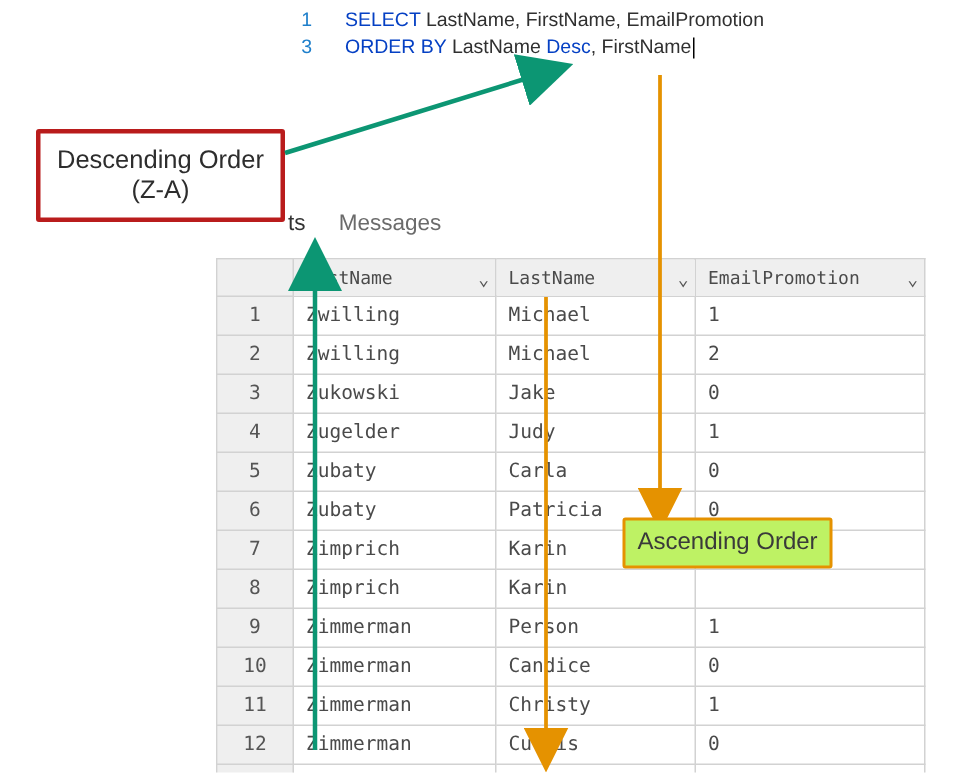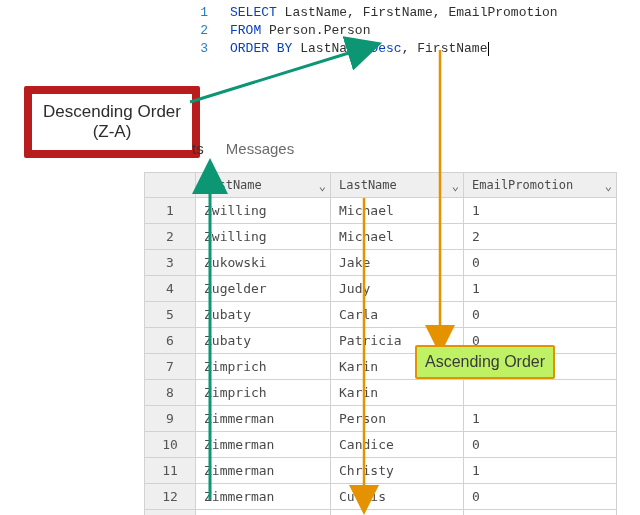--- a/index.html
+++ b/index.html
@@ -1,27 +1,27 @@
 <!DOCTYPE html>
 <html><head>
 <meta charset="utf-8">
 <style>
   html,body{margin:0;padding:0;font-family:"Segoe UI",Arial,sans-serif;background:#fff;color:#333}
   body{width:640px;height:515px;position:relative;overflow:hidden}
 
   
-  .code{position:absolute;left:180px;top:4px;font-family:Liberation Mono, monospace;font-size:13px;line-height:18px}
+  .code{position:absolute;left:180px;top:4px;font-family:Liberation Sans, sans-serif;font-size:13px;line-height:18px}
   .code .row{white-space:pre}
   .ln{display:inline-block;width:28px;color:#1e7fcb;text-align:right;margin-right:22px}
   .kw{color:#0540c4}
   .id{color:#303030}
   .cursor{display:inline-block;width:1px;height:14px;background:#000;vertical-align:middle;margin-left:1px}
 
   
-  .callout-d{position:absolute;left:24px;top:86px;border:8px solid #b91c1c;background:#fff;
+  .callout-d{position:absolute;left:24px;top:86px;border:3px solid #b91c1c;background:#fff;
              padding:8px 11px;font-size:17px;color:#2d2d2d;text-align:center;border-radius:2px}
   .callout-d .line2{display:block}
 
   
   .callout-a{position:absolute;left:415px;top:345px;border:2px solid #e59200;background:#bef264;
              padding:6px 8px;font-size:16px;color:#3a3a3a;text-align:center;border-radius:2px;z-index:5}
   .callout-a .line2{display:block}
 
   
   .tabs{position:absolute;left:192px;top:140px;font-size:15px;color:#6b6b6b}
@@ -42,21 +42,20 @@
   .grid .c3{width:122px}
 
   
   svg.overlay{position:absolute;left:0;top:0;width:640px;height:515px;pointer-events:none;z-index:3}
 </style>
 </head>
 <body>
 
 <div class="code">
   <div class="row"><span class="ln">1</span><span class="kw">SELECT</span><span class="id"> LastName, FirstName, EmailPromotion</span></div>
-  <div class="row"><span class="ln">2</span><span class="kw">FROM</span><span class="id"> Person.Person</span></div>
   <div class="row"><span class="ln">3</span><span class="kw">ORDER BY</span><span class="id"> LastName </span><span class="kw">Desc</span><span class="id">, FirstName</span><span class="cursor"></span></div>
 </div>
 
 <div class="callout-d">
   <span>Descending Order</span>
   <span class="line2">(Z-A)</span>
 </div>
 <div class="callout-a">
   <span>Ascending Order</span>
 </div>

